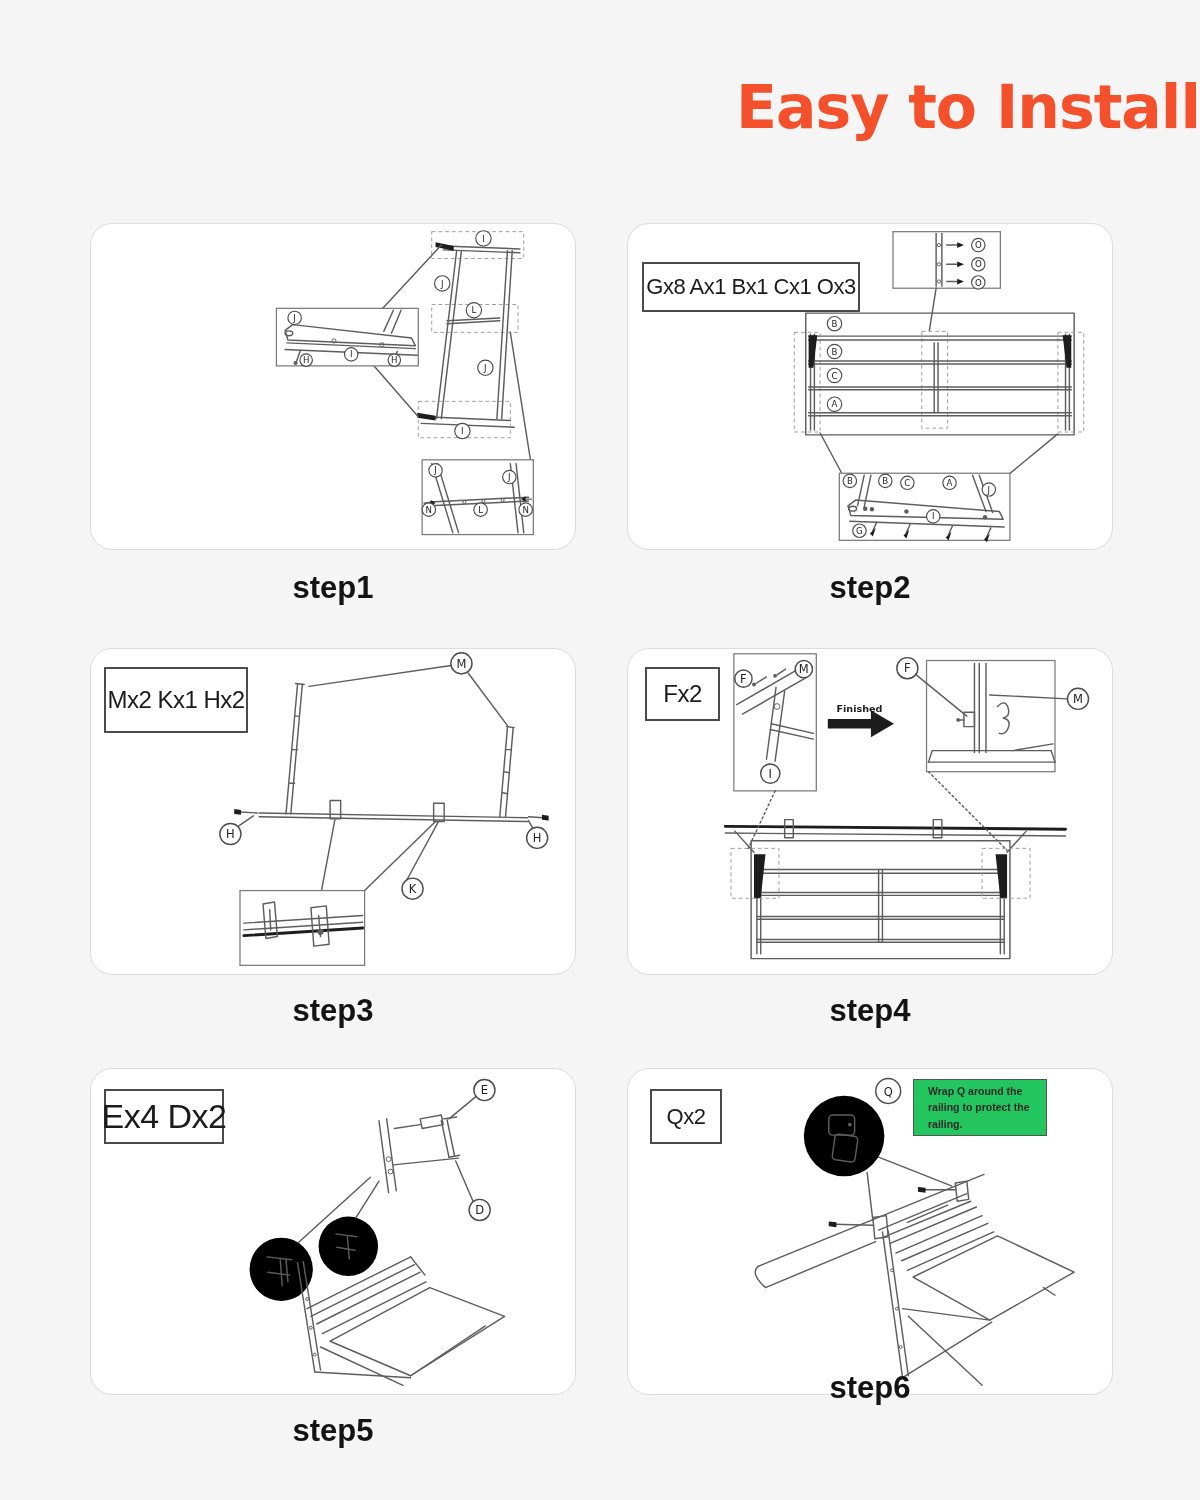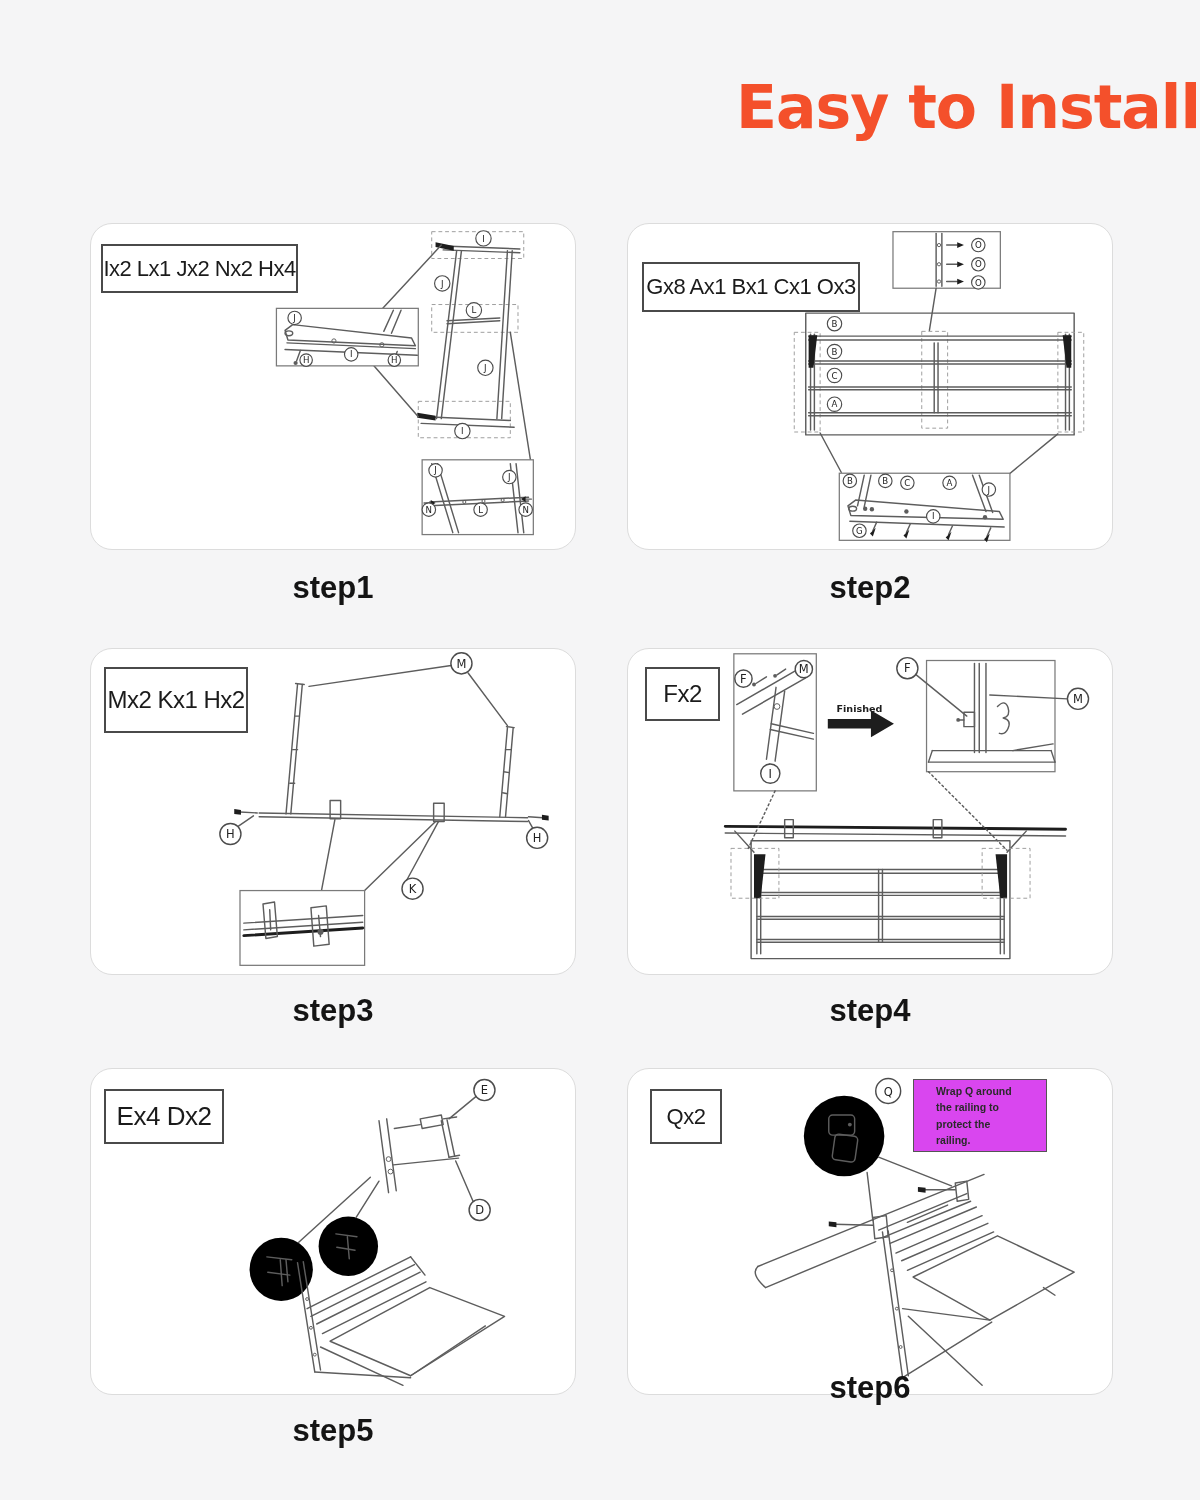--- a/index.html
+++ b/index.html
@@ -22,23 +22,23 @@
   .parts-box{
     position:absolute;display:flex;align-items:center;justify-content:center;
     border:2px solid #4a4a4a;background:#fff;box-sizing:border-box;
     color:#1b1b1b;letter-spacing:-0.5px;white-space:nowrap;
   }
   .step-label{
     position:absolute;width:486px;text-align:center;
     font-size:31px;font-weight:700;color:#141414;
   }
   .note-box{
-    position:absolute;border:1.5px solid #555;background:#d946ef;
+    position:absolute;border:1.5px solid #555;background:#22c55e;
     font-size:10.5px;font-weight:bold;color:#2a2a2a;line-height:1.55;
-    padding:3px 22px;box-sizing:border-box;
+    padding:3px 14px;box-sizing:border-box;
   }
   
   .ln line,.ln path,.ln polyline,.ln polygon.o,.ln rect.o,.ln ellipse{
     stroke:#5d5d5d;stroke-width:1.5;fill:none;stroke-linecap:round;stroke-linejoin:round;
   }
   .ln circle.dot{fill:#5d5d5d;stroke:none;}
   .ln circle.hole{fill:none;stroke:#5d5d5d;stroke-width:1;}
   .fillb{fill:#1d1d1d;stroke:none;}
   .box{fill:#fff;stroke:#7a7a7a;stroke-width:1.3;}
   .dash{fill:none;stroke:#9c9c9c;stroke-width:1;stroke-dasharray:4 3;}
@@ -132,23 +132,20 @@
       <circle cx="433" cy="264" r="7"></circle>
         <text x="433" y="267.2">J</text>
       <circle cx="349" cy="298" r="7"></circle>
         <text x="349" y="301.2">N</text>
       <circle cx="450" cy="298" r="7"></circle>
         <text x="450" y="301.2">N</text>
       <circle cx="403" cy="298" r="7"></circle>
         <text x="403" y="301.2">L</text>
     </g>
   </svg>
-  <div class="parts-box" style="left:10px;top:20px;width:197px;height:49px;font-size:22px">
-    <span>Ix2 Lx1 Jx2 Nx2 Hx4</span>
-  </div>
 </div>
 <div class="step-label" style="left:90px;top:570px">step1</div>
 
 <div class="panel" style="left:627px;top:223px">
   <svg viewBox="0 0 497 338">
     <g class="ln">
       <rect class="box" x="273" y="8" width="112" height="59"></rect>
       <line x1="318" y1="10" x2="318" y2="65"></line>
         <line x1="324" y1="10" x2="324" y2="65"></line>
       <circle class="hole" cx="321" cy="22" r="1.7"></circle>
@@ -436,21 +433,21 @@
       <line x1="236" y1="290" x2="322" y2="330"></line>
       <line x1="330" y1="320" x2="408" y2="268"></line>
     </g>
     <g class="co lg">
       <circle cx="407" cy="22" r="11"></circle>
         <text x="407" y="26.4">E</text>
       <circle cx="402" cy="147" r="11"></circle>
         <text x="402" y="151.4">D</text>
     </g>
   </svg>
-  <div class="parts-box" style="left:13px;top:20px;width:120px;height:55px;font-size:26px">
+  <div class="parts-box" style="left:13px;top:20px;width:120px;height:55px;font-size:34px">
     <span>Ex4  Dx2</span>
   </div>
 </div>
 <div class="step-label" style="left:90px;top:1413px">step5</div>
 
 <div class="panel" style="left:627px;top:1068px">
   <svg viewBox="0 0 497 338">
     <g class="ln">
       <circle class="o" cx="222" cy="70" r="42"></circle>
       <rect class="o" x="206" y="48" width="27" height="21" rx="4"></rect>

